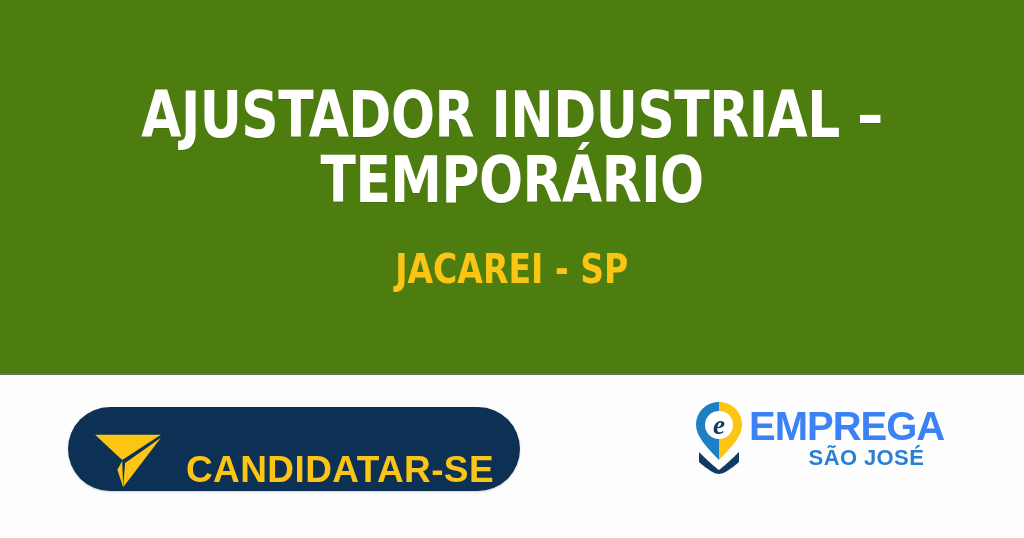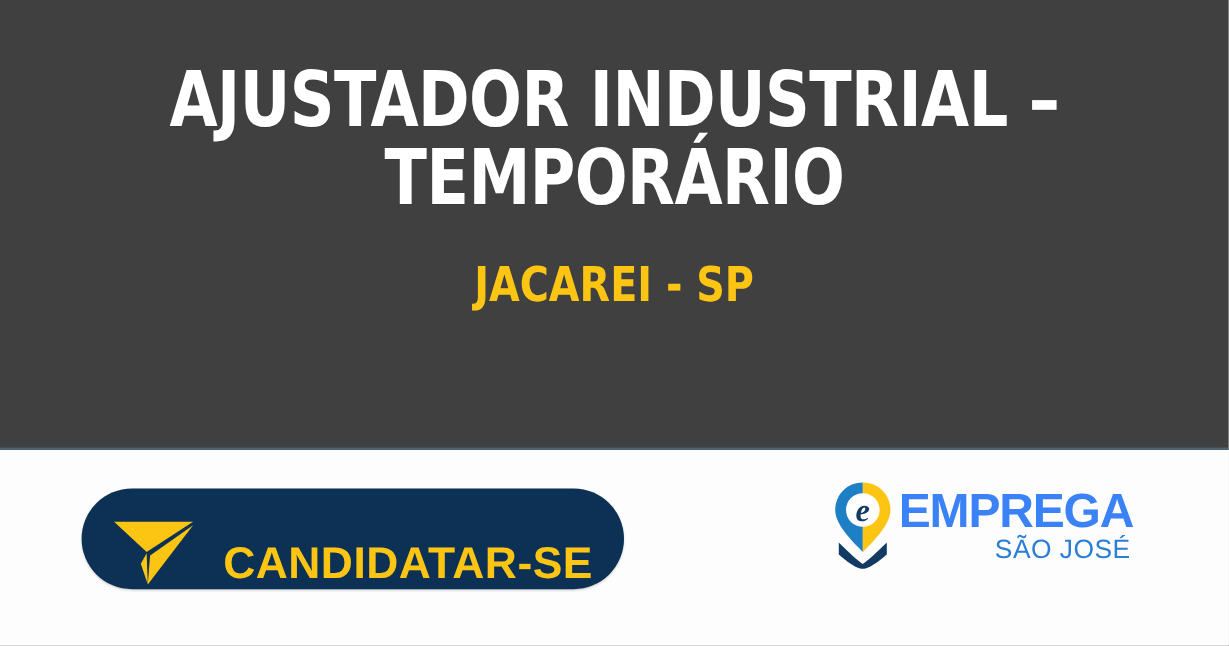--- a/index.html
+++ b/index.html
@@ -14,25 +14,25 @@
   .card{
     width:1024px;height:538px;
     display:flex;flex-direction:column;
     background:#fdfdfd;
     position:relative;
   }
 
   
   .hero{
     height:375px;
-    background:#404040;
+    background:#4d7c0f;
     display:flex;flex-direction:column;
     align-items:center;justify-content:flex-start;
     box-sizing:border-box;
-    padding-top:52px;
+    padding-top:83px;
     position:relative;
     overflow:hidden;
   }
   .hero-title{
     width:92%;
     margin:0;
     text-align:center;
     color:#ffffff;
     font-family:"Liberation Sans Narrow","DejaVu Sans Condensed","Liberation Sans", sans-serif;
     font-weight:bold;
@@ -122,26 +122,26 @@
     color:#3b82f6;
     font-family:"Liberation Sans", sans-serif;
     font-weight:bold;
     font-size:40px;
     letter-spacing:-1px;
     line-height:0.96;
   }
   .logo-sub{
     color:#2a7fd4;
     font-family:"Liberation Sans", sans-serif;
-    font-weight:normal;
+    font-weight:bold;
     font-size:22px;
     letter-spacing:0.4px;
     align-self:flex-end;
     margin-top:2px;
-    margin-right:2px;
+    margin-right:20px;
   }
 </style>
 </head>
 <body>
 
 <div class="card">
 
   <section class="hero">
     <h1 class="hero-title">AJUSTADOR INDUSTRIAL –
 TEMPORÁRIO</h1>

